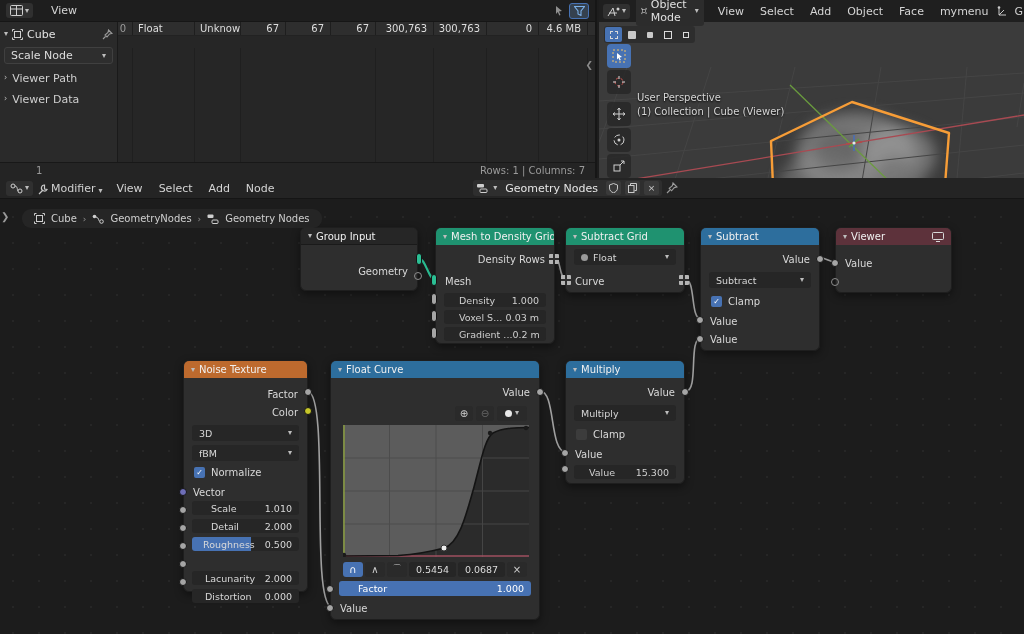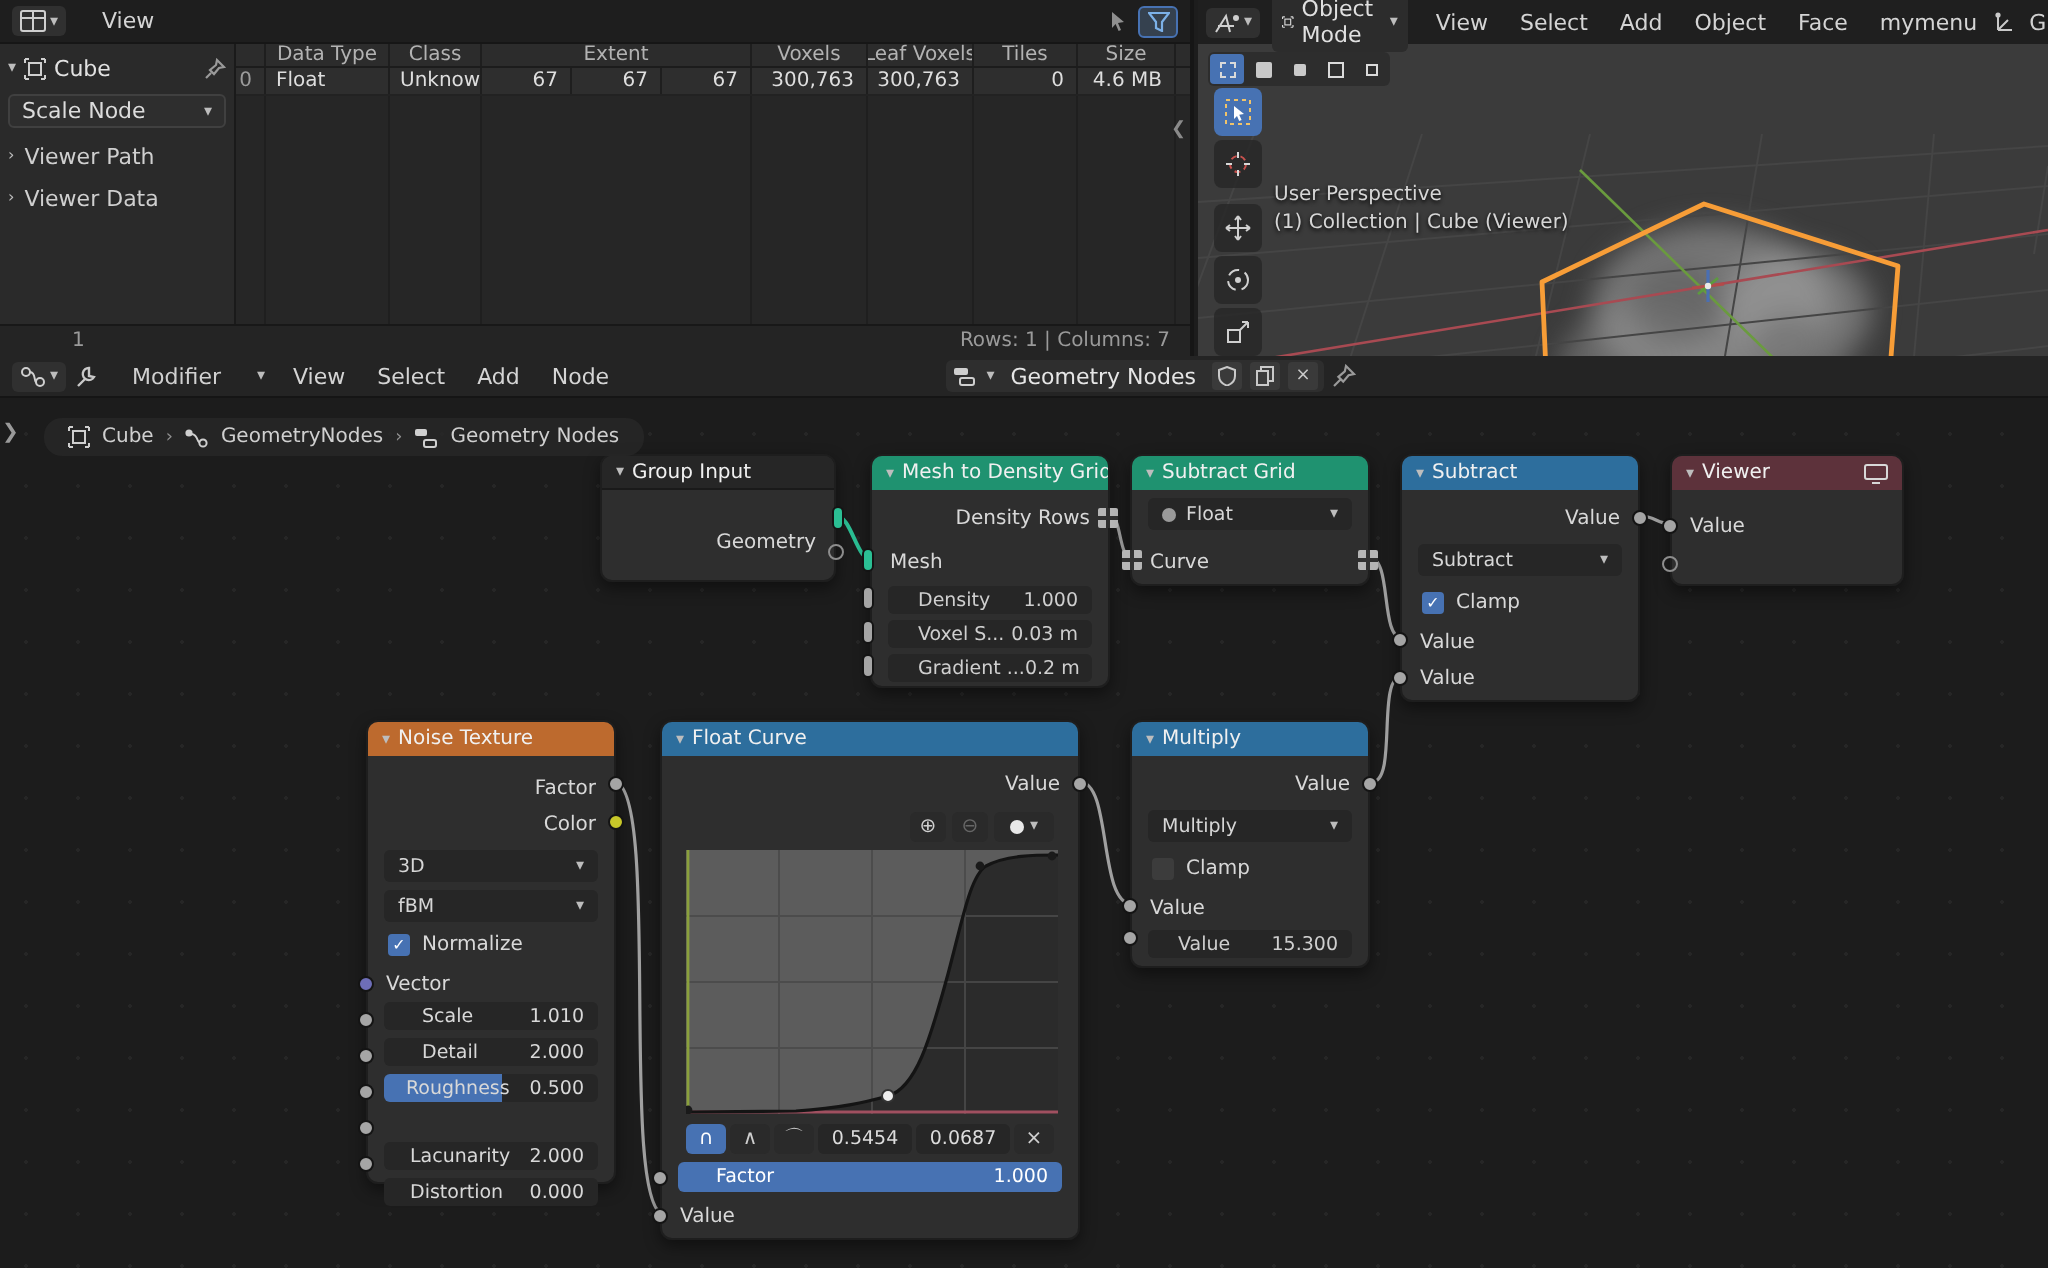--- a/index.html
+++ b/index.html
@@ -161,30 +161,20 @@
           <span class="chev">›</span>
           <span>Viewer Path</span>
         </div>
         <div class="ss-section">
           <span class="chev">›</span>
           <span>Viewer Data</span>
         </div>
       </div>
 
       <div class="ss-table">
-        <div class="ss-hrow">
-          <div class="c" style="width:15px"></div>
-          <div class="c" style="width:62px">Data Type</div>
-          <div class="c" style="width:46px">Class</div>
-          <div class="c" style="width:135px">Extent</div>
-          <div class="c" style="width:58px">Voxels</div>
-          <div class="c" style="width:53px">Leaf Voxels</div>
-          <div class="c" style="width:52px">Tiles</div>
-          <div class="c" style="width:49px">Size</div>
-        </div>
         <div class="ss-drow">
           <div class="c num" style="width:15px;color:#9b9b9b">0</div>
           <div class="c txt" style="width:62px">Float</div>
           <div class="c txt" style="width:46px">Unknown</div>
           <div class="c num" style="width:45px">67</div>
           <div class="c num" style="width:45px">67</div>
           <div class="c num" style="width:45px">67</div>
           <div class="c num" style="width:58px">300,763</div>
           <div class="c num" style="width:53px">300,763</div>
           <div class="c num" style="width:52px">0</div>
@@ -345,21 +335,21 @@
   <div class="nodeed">
     <div class="ne-header">
       <div class="ed-icon-btn" style="margin-right:4px">
         <svg width="13" height="11" viewBox="0 0 13 11">
             <circle cx="3" cy="3" r="2" fill="none" stroke="#cfcfcf"></circle>
             <circle cx="10" cy="8" r="2" fill="none" stroke="#cfcfcf"></circle>
             <path d="M5 3 C8 3 7 8 8 8" fill="none" stroke="#cfcfcf"></path>
           </svg>
         <span class="chev">▾</span>
       </div>
-      <span style="display:flex;align-items:center;gap:18px;margin-right:6px">
+      <span style="display:flex;align-items:flex-end;gap:3px;margin-right:6px">
         <svg width="11" height="11" viewBox="0 0 11 11">
             <path d="M7.5 1 a3 3 0 1 0 2.5 4.5 L7.5 5 V2.5 Z M6 6 L2 10" fill="none" stroke="#c9c9c9" stroke-width="1.2"></path>
           </svg>
         <span>Modifier</span>
         <span class="chev">▾</span>
       </span>
       <span class="menu-item">View</span>
       <span class="menu-item">Select</span>
       <span class="menu-item">Add</span>
       <span class="menu-item">Node</span>

